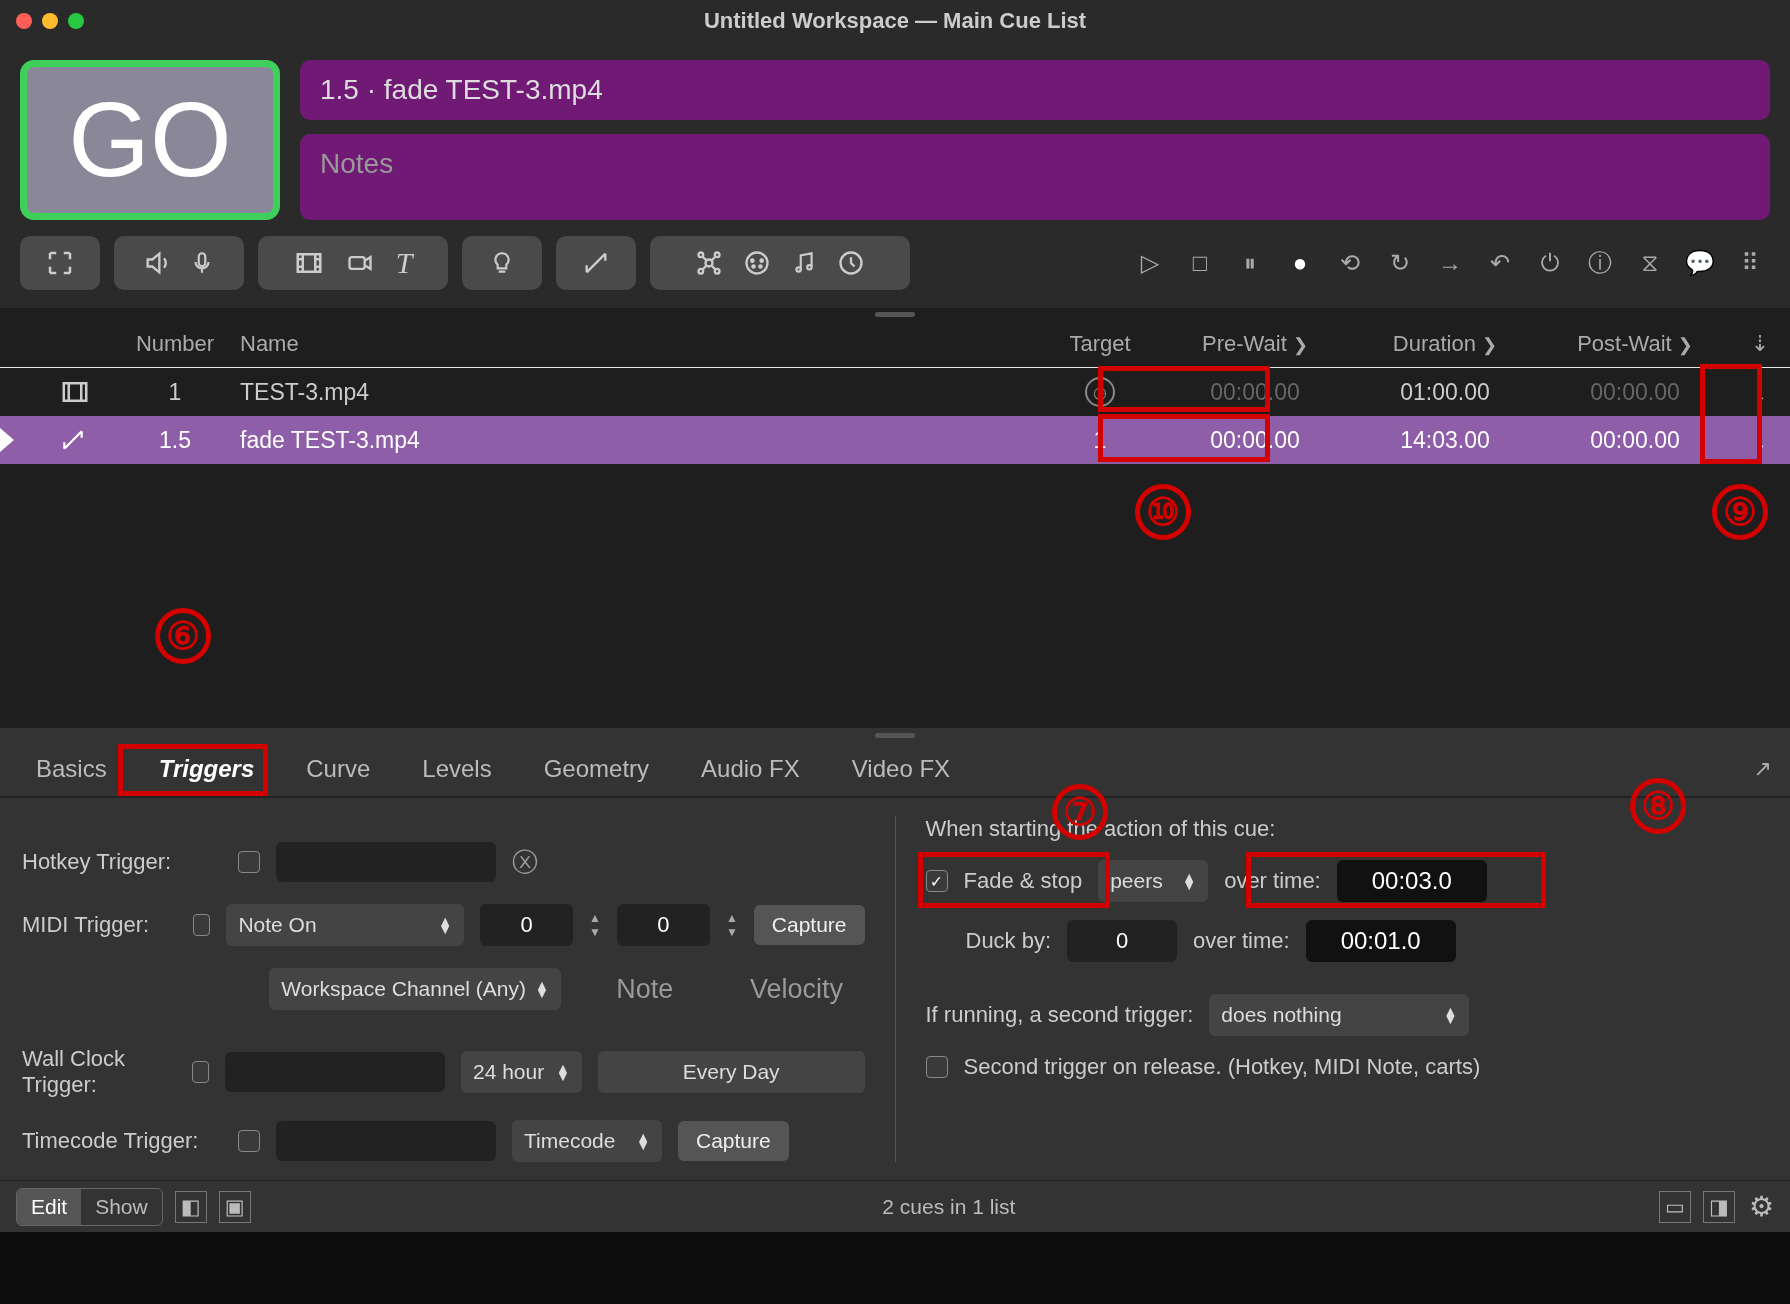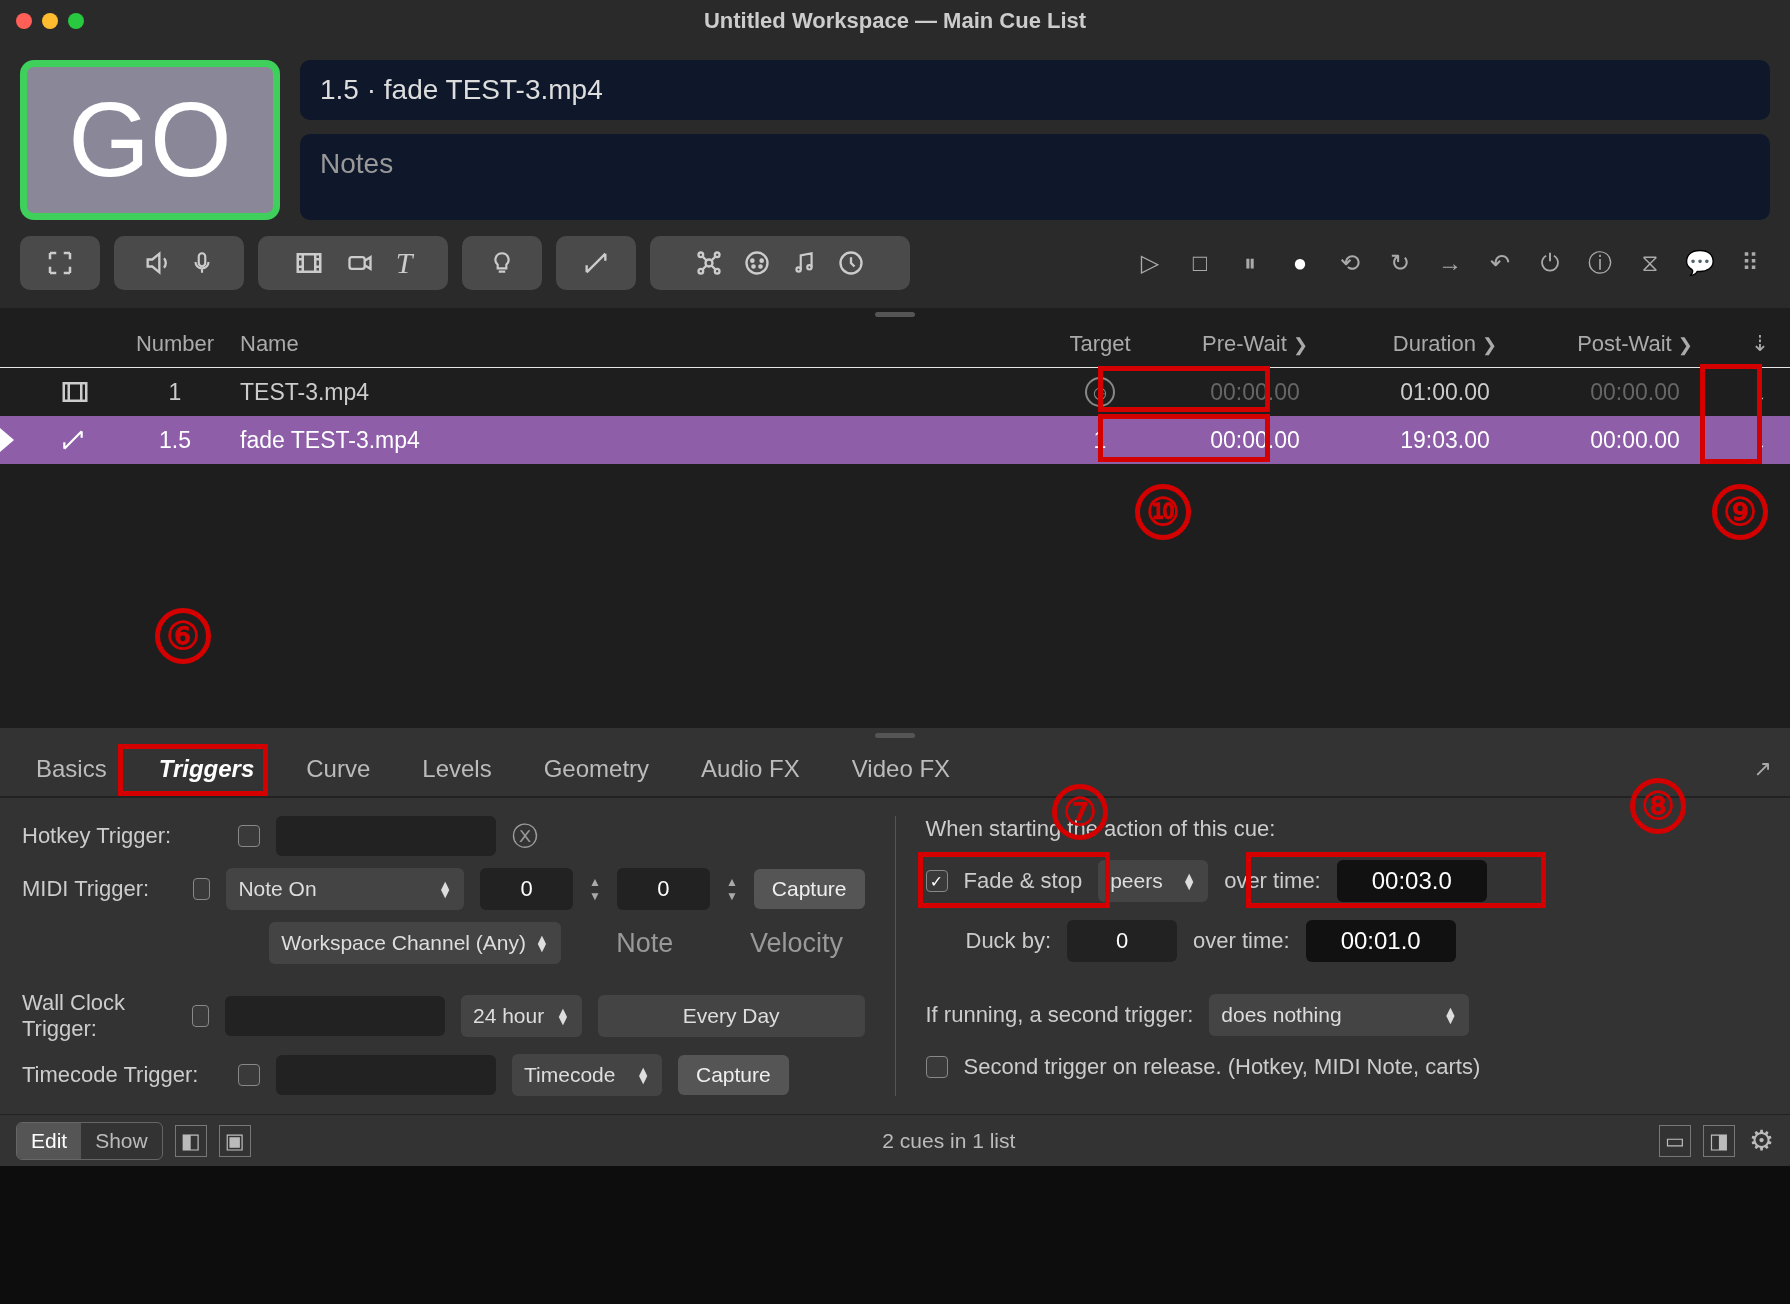--- a/index.html
+++ b/index.html
@@ -20,21 +20,21 @@
   
   .titlebar { height:42px; background:var(--bg-dark); display:flex; align-items:center; padding:0 16px; position:relative;}
   .traffic { display:flex; gap:10px; }
   .tdot { width:16px; height:16px; border-radius:50%; }
   .tdot.red{background:#ff5f57;} .tdot.yellow{background:#febc2e;} .tdot.green{background:#28c840;}
   .titlebar-title { position:absolute; left:50%; transform:translateX(-50%); font-size:22px; font-weight:600; color:#ccc;}
   
   .top-panel { background:var(--bg-dark); padding:18px 20px 10px 20px; display:flex; gap:20px; }
   .go-button { width:260px; height:160px; background:#8a8799; border:7px solid var(--green); border-radius:14px; display:flex; align-items:center; justify-content:center; font-size:105px; font-weight:500; color:#fff; cursor:pointer;}
   .top-fields { flex:1; display:flex; flex-direction:column; gap:14px; }
-  .cue-title-field, .notes-field { background:#0f172a; border-radius:10px; padding:14px 20px; font-size:28px; color:#ddd; }
+  .cue-title-field, .notes-field { background:#701a75; border-radius:10px; padding:14px 20px; font-size:28px; color:#ddd; }
   .notes-field { flex:1; color:#999; }
   
   .toolbar { background:var(--bg-dark); padding:6px 20px 18px 20px; display:flex; gap:14px; align-items:center;}
   .tbtn { height:54px; background:#4a4a4a; border-radius:10px; display:flex; align-items:center; justify-content:center; padding:0 16px; color:#ccc; }
   .tbtn.single { width:80px;}
   .spacer { flex:1; }
   .icon-row { display:flex; gap:10px; }
   .ricon { width:40px; height:40px; display:flex; align-items:center; justify-content:center; color:#aaa; font-size:24px;}
   
   .drag-h { height:12px; background:var(--bg-darker); display:flex; align-items:center; justify-content:center;}
@@ -60,21 +60,21 @@
   .annot-num { position:absolute; width:56px; height:56px; border:5px solid var(--red-annot); border-radius:50%; color:var(--red-annot); font-size:38px; font-weight:700; display:flex; align-items:center; justify-content:center; pointer-events:none; background:transparent;}
   
   .inspector { background:#333; }
   .drag-h2 { height:14px; background:#333; display:flex; align-items:center; justify-content:center;}
   .drag-h2::after{content:""; width:40px; height:5px; background:#555; border-radius:3px;}
   .tabs { height:56px; display:flex; align-items:center; border-bottom:2px solid #222; padding:0 10px; position:relative;}
   .tab { padding:0 26px; height:100%; display:flex; align-items:center; font-size:24px; color:#bbb; cursor:pointer;}
   .tab.active { color:#fff; font-weight:600;font-style:italic;}
   .popout { position:absolute; right:18px; font-size:22px; color:#aaa;}
   .inspector-body { display:flex; padding:18px 22px; gap:30px; font-size:22px; color:#ccc;}
-  .left-col { flex:1; display:flex; flex-direction:column; gap:12px; min-width:0;}
+  .left-col { flex:1; display:flex; flex-direction:column; gap:22px; min-width:0;margin-top:26px;}
   .right-col { flex:1; display:flex; flex-direction:column; gap:18px; border-left:1px solid #555; padding-left:30px;}
   .frow { display:flex; align-items:center; gap:16px; }
   .lbl { width:200px; }
   .chk { width:22px; height:22px; border:1px solid #888; border-radius:4px; background:#3a3a3a; display:inline-flex; align-items:center; justify-content:center; font-size:16px; color:#fff;}
   .chk.checked::after{content:"✓";}
   .txt-input { background:#222; border:none; height:40px; border-radius:6px; color:#fff; padding:0 10px; font-size:20px;}
   .sel { background:#444; height:42px; border-radius:6px; display:flex; align-items:center; justify-content:space-between; padding:0 12px; color:#ddd; font-size:21px;}
   .sel .arrows{font-size:14px; line-height:8px; display:flex; flex-direction:column;}
   .num-input { background:#222; width:120px; height:42px; border-radius:6px; text-align:center; font-size:22px; color:#fff; display:flex; align-items:center; justify-content:center;}
   .stepper{display:flex;flex-direction:column;font-size:12px;color:#aaa;gap:2px;}
@@ -250,21 +250,21 @@
     <div class="col-flag"></div>
     <div class="col-icon">
         <svg width="26" height="26" viewBox="0 0 24 24" fill="none" stroke="#fff" stroke-width="2">
           <path d="M4 20L20 4M4 20v-6M20 4v6"></path>
         </svg>
       </div>
     <div class="col-num">1.5</div>
     <div class="col-name">fade TEST-3.mp4</div>
     <div class="col-target">1</div>
     <div class="col-prewait">00:00.00</div>
-    <div class="col-dur">19:03.00</div>
+    <div class="col-dur">14:03.00</div>
     <div class="col-postwait">00:00.00</div>
     <div class="col-cont cont-arrow">↓</div>
   </div>
 
   <div class="annot-box" style="left:1098px; top:-2px; width:172px; height:46px;"></div>
   <div class="annot-box" style="left:1098px; top:46px; width:172px; height:48px;"></div>
   <div class="annot-num" style="left:1135px; top:116px;">⑩</div>
   <div class="annot-box" style="left:1700px; top:-4px; width:62px; height:100px;"></div>
   <div class="annot-num" style="left:1712px; top:116px;">⑨</div>
   <div class="annot-num" style="left:155px; top:240px;">⑥</div>

